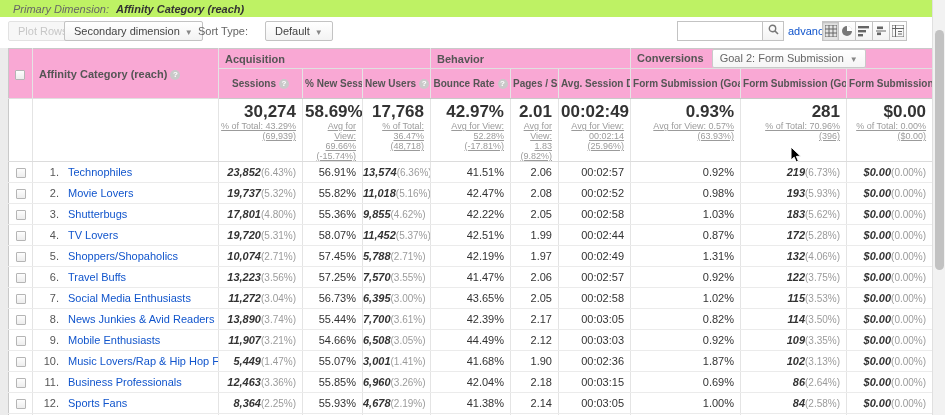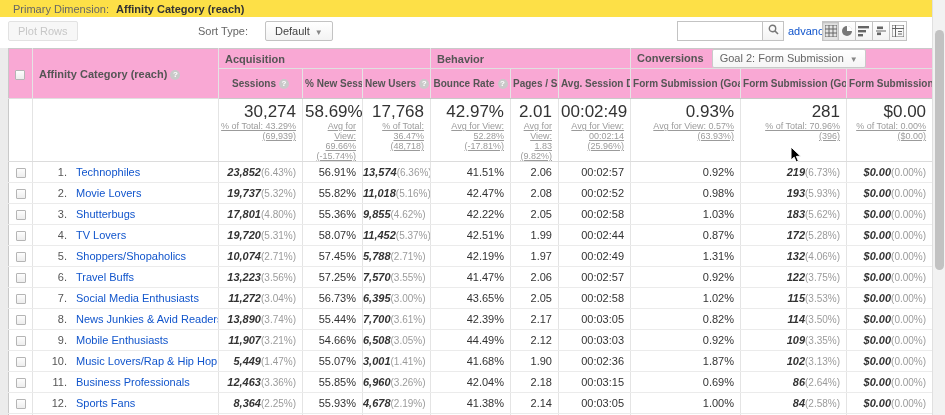--- a/index.html
+++ b/index.html
@@ -1,21 +1,21 @@
 <!DOCTYPE html>
 <html><head>
 <meta charset="utf-8">
 <style>
   * { margin:0; padding:0; box-sizing:border-box; }
   html,body { width:945px; height:415px; overflow:hidden; background:#fff;
     font-family:"Liberation Sans","DejaVu Sans",sans-serif; font-size:11px; color:#444; }
   #stage { position:relative; width:945px; height:415px; overflow:hidden; background:#fff; }
 
   
-  #dimbar { position:absolute; top:0; left:0; width:945px; height:17px; padding:3px 15px 0 13px; background:#fde047; }
+  #dimbar { position:absolute; top:0; left:0; width:945px; height:17px; padding:3px 15px 0 13px; background:#bef264;font-style:italic; }
   #dimbar .lbl { color:#666; }
   #dimbar .val { color:#333; font-weight:bold; margin-left:4px; }
 
   #toolbar { position:absolute; top:17px; left:0; width:945px; height:31px; background:#fff; }
   .btn { display:inline-block; height:20px; line-height:18px; padding:0 9px; border:1px solid #c3c3c3;
     border-radius:2px; background:linear-gradient(#ffffff,#f3f3f3); color:#444; cursor:pointer; vertical-align:middle; }
   .btn .caret { font-size:8px; color:#888; margin-left:5px; }
   .btn.disabled { border-color:#e2e2e2; background:#f7f7f7; color:#c7c7c7; }
   #plot-rows { position:absolute; left:8px; top:4px; }
   #secdim { position:absolute; left:64px; top:4px; }
@@ -47,32 +47,32 @@
     border-bottom:1px solid #c9c9c9; padding:0 2px; vertical-align:middle;margin-top:24px; }
   th.dim-head { text-align:left; padding-left:8px; font-size:11px; border-bottom:1px solid #c9c9c9; white-space:normal; }
   th.cb-head { border-bottom:1px solid #c9c9c9; }
   .qicon { display:inline-block; width:10px; height:10px; border-radius:50%; background:#c9c9c9; color:#fff;
     font-size:8px; line-height:10px; text-align:center; font-weight:bold; margin-left:3px; vertical-align:1px; }
   .goal-select { display:inline-block; height:19px; line-height:17px; border:1px solid #c9c9c9; border-radius:2px;
     background:linear-gradient(#fff,#f5f5f5); color:#666; font-weight:normal; padding:0 7px; margin-left:8px; cursor:pointer; }
   .goal-select .caret { font-size:8px; color:#888; margin-left:6px; }
 
   tr.totals-row td { height:42px; border-bottom:1px solid #dcdcdc; text-align:right; padding:3px 6px 0 2px; vertical-align:top; }
-  .tot-main { display:block; font-size:17px; color:#333; line-height:19px; }
+  .tot-main { display:block; font-size:17px; color:#333; line-height:19px;font-weight:bold; }
   .tot-note { display:block; font-size:9px; color:#9b9b9b; line-height:10px; white-space:normal;text-decoration:underline; }
 
   tr.data-row td { height:21px; border-bottom:1px solid #ebebeb; font-size:11px; }
   td.num { text-align:right; padding-right:6px; }
   td.num .main { color:#333; font-weight:bold;font-style:italic; }
   td.num .plain { color:#333; }
   td.num .pct { color:#9b9b9b; font-size:10px; }
   td.cb-cell { text-align:center; }
   .cb { display:inline-block; width:10px; height:10px; border:1px solid #b5b5b5; border-radius:1px;
     background:linear-gradient(#fdfdfd,#ededed); cursor:pointer; vertical-align:middle; }
-  td.dim-cell { padding-left:12px; }
+  td.dim-cell { padding-left:4px; }
   .idx { display:inline-block; width:22px; text-align:right; color:#555; }
   .dim-link { color:#15c; text-decoration:none; margin-left:9px; cursor:pointer; }
 
   
   #scrollbar { position:absolute; right:0; top:0; width:13px; height:415px; background:#f2f2f2; border-left:1px solid #e0e0e0; }
   #scroll-thumb { position:absolute; left:2px; top:30px; width:9px; height:240px; background:#c2c2c2; border-radius:5px; }
 
   #cursor { position:absolute; left:790px; top:146px; width:12px; height:18px; pointer-events:none; }
 </style>
 </head>
@@ -80,20 +80,21 @@
 
 <div id="stage">
 
   <div id="dimbar">
     <span class="lbl">Primary Dimension:</span>
     <span class="val">Affinity Category (reach)</span>
   </div>
 
   <div id="toolbar">
     <span id="plot-rows" class="btn disabled">Plot Rows</span>
+    <span id="secdim" class="btn"><span>Secondary dimension</span><span class="caret">▼</span></span>
     <span id="sort-type-label">Sort Type:</span>
     <span id="sort-default" class="btn"><span>Default</span><span class="caret">▼</span></span>
 
     <span id="searchwrap"><input id="search-input" value="" style=""><span id="search-btn"><svg width="11" height="11" viewBox="0 0 11 11">
             <circle cx="4.5" cy="4.5" r="3.2" fill="none" stroke="#777" stroke-width="1.4"></circle>
             <line x1="7" y1="7" x2="10" y2="10" stroke="#777" stroke-width="1.6"></line>
           </svg></span></span>
     <a id="advanced-link" href="#">advanced</a>
 
     <span id="viewtoggle"><span class="vbtn active"><svg width="12" height="12" viewBox="0 0 12 12">

